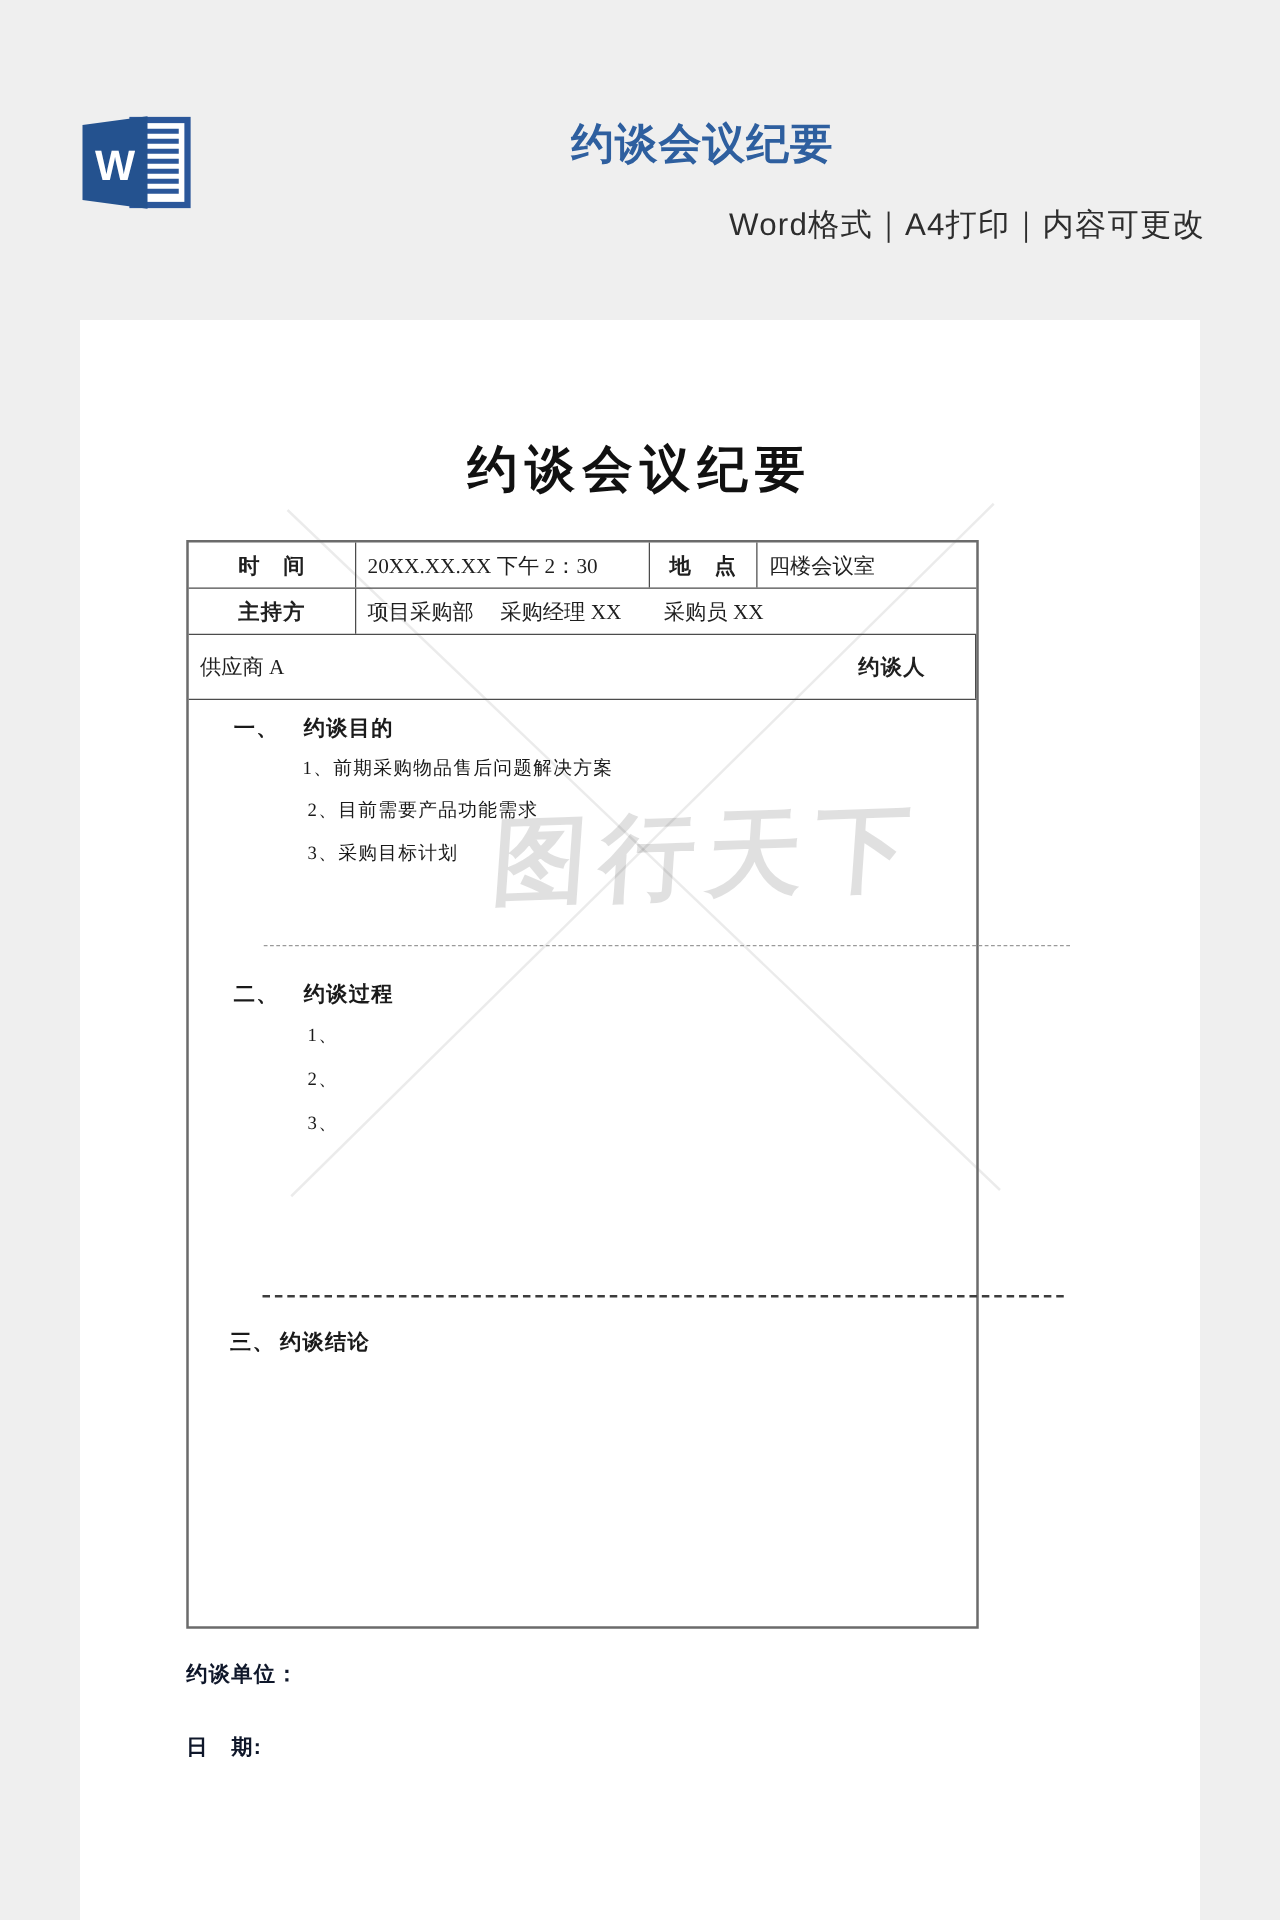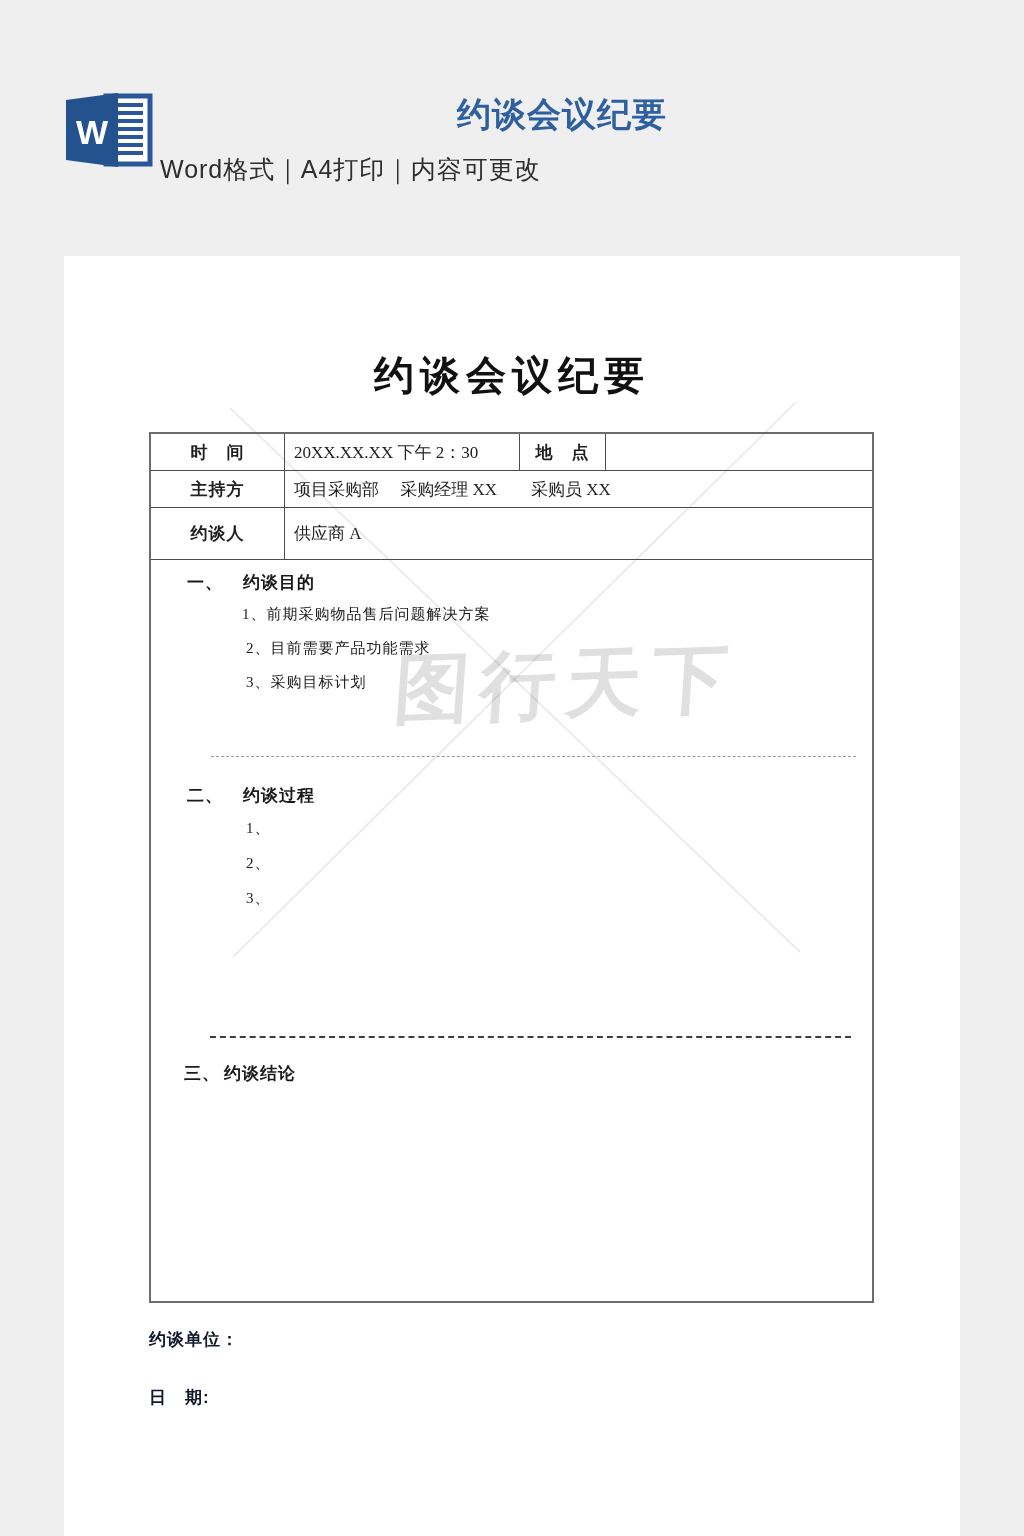--- a/index.html
+++ b/index.html
@@ -8,21 +8,21 @@
     background:#efefef;overflow:hidden;
     font-family:"Liberation Sans",sans-serif;
   }
   
   #word-icon{position:absolute;left:64px;top:91px;width:90px;height:78px;}
   #hdr-title{
     position:absolute;left:160px;top:92px;width:804px;text-align:center;
     font-size:34px;font-weight:700;color:#2e5f9f;letter-spacing:1px;
   }
   #hdr-sub{
-    position:absolute;left:160px;top:153px;width:804px;text-align:left;
+    position:absolute;left:160px;top:163px;width:804px;text-align:right;
     font-size:25px;font-weight:500;color:#2d2d2d;letter-spacing:1px;
   }
   
   #page{
     position:absolute;left:64px;top:256px;width:896px;height:1280px;
     background:#ffffff;color:#1f1f1f;
   }
   #doc-title{
     position:absolute;left:0;top:92px;width:100%;text-align:center;
     font-family:"Liberation Serif","DejaVu Serif",serif;
@@ -32,21 +32,21 @@
   #wm-lines{position:absolute;left:0;top:0;width:896px;height:1280px;pointer-events:none;}
   #wm-text{
     position:absolute;left:330px;top:378px;
     font-family:"Liberation Serif","DejaVu Serif",serif;
     font-size:76px;font-weight:700;letter-spacing:10px;
     color:rgba(0,0,0,0.12);transform:rotate(-2deg) skewX(-6deg);
     white-space:nowrap;pointer-events:none;
   }
   
   #doc-table{
-    position:absolute;left:85px;top:176px;width:725px;height:871px;
+    position:absolute;left:85px;top:176px;width:634px;height:871px;
     border:2px solid #6b6b6b;box-sizing:border-box;
     display:flex;flex-direction:column;
     font-size:17px;
   }
   .t-row{display:flex;border-bottom:1px solid #4c4c4c;}
   .t-row.r1{height:36px;}
   .t-row.r2{height:36px;}
   .t-row.r3{height:51px;}
   .t-cell{display:flex;align-items:center;box-sizing:border-box;}
   .t-label{
@@ -117,28 +117,29 @@
     </svg>
     <div id="wm-text">图行天下</div>
 
     <div id="doc-title">约谈会议纪要</div>
 
     <div id="doc-table">
       <div class="t-row r1">
         <div class="t-cell t-label w-label1">时　间</div>
         <div class="t-cell t-value w-val1">20XX.XX.XX 下午 2：30</div>
         <div class="t-cell t-label w-label2">地　点</div>
+        <div class="t-cell t-value w-val2">四楼会议室</div>
       </div>
       <div class="t-row r2">
         <div class="t-cell t-label w-label1">主持方</div>
         <div class="t-cell t-value w-valwide">项目采购部　 采购经理 XX　　采购员 XX</div>
       </div>
       <div class="t-row r3">
+        <div class="t-cell t-value w-valwide">供应商 A</div>
         <div class="t-cell t-label w-label1">约谈人</div>
-        <div class="t-cell t-value w-valwide">供应商 A</div>
       </div>
 
       <div id="t-content">
 
         <div class="sec-head" style="left:36px;top:11px;">
           <span>一、</span>
           <span class="sec-gap"></span>
           <span>约谈目的</span>
         </div>
         <div class="doc-item" style="left:91px;top:45px;">1、前期采购物品售后问题解决方案</div>

